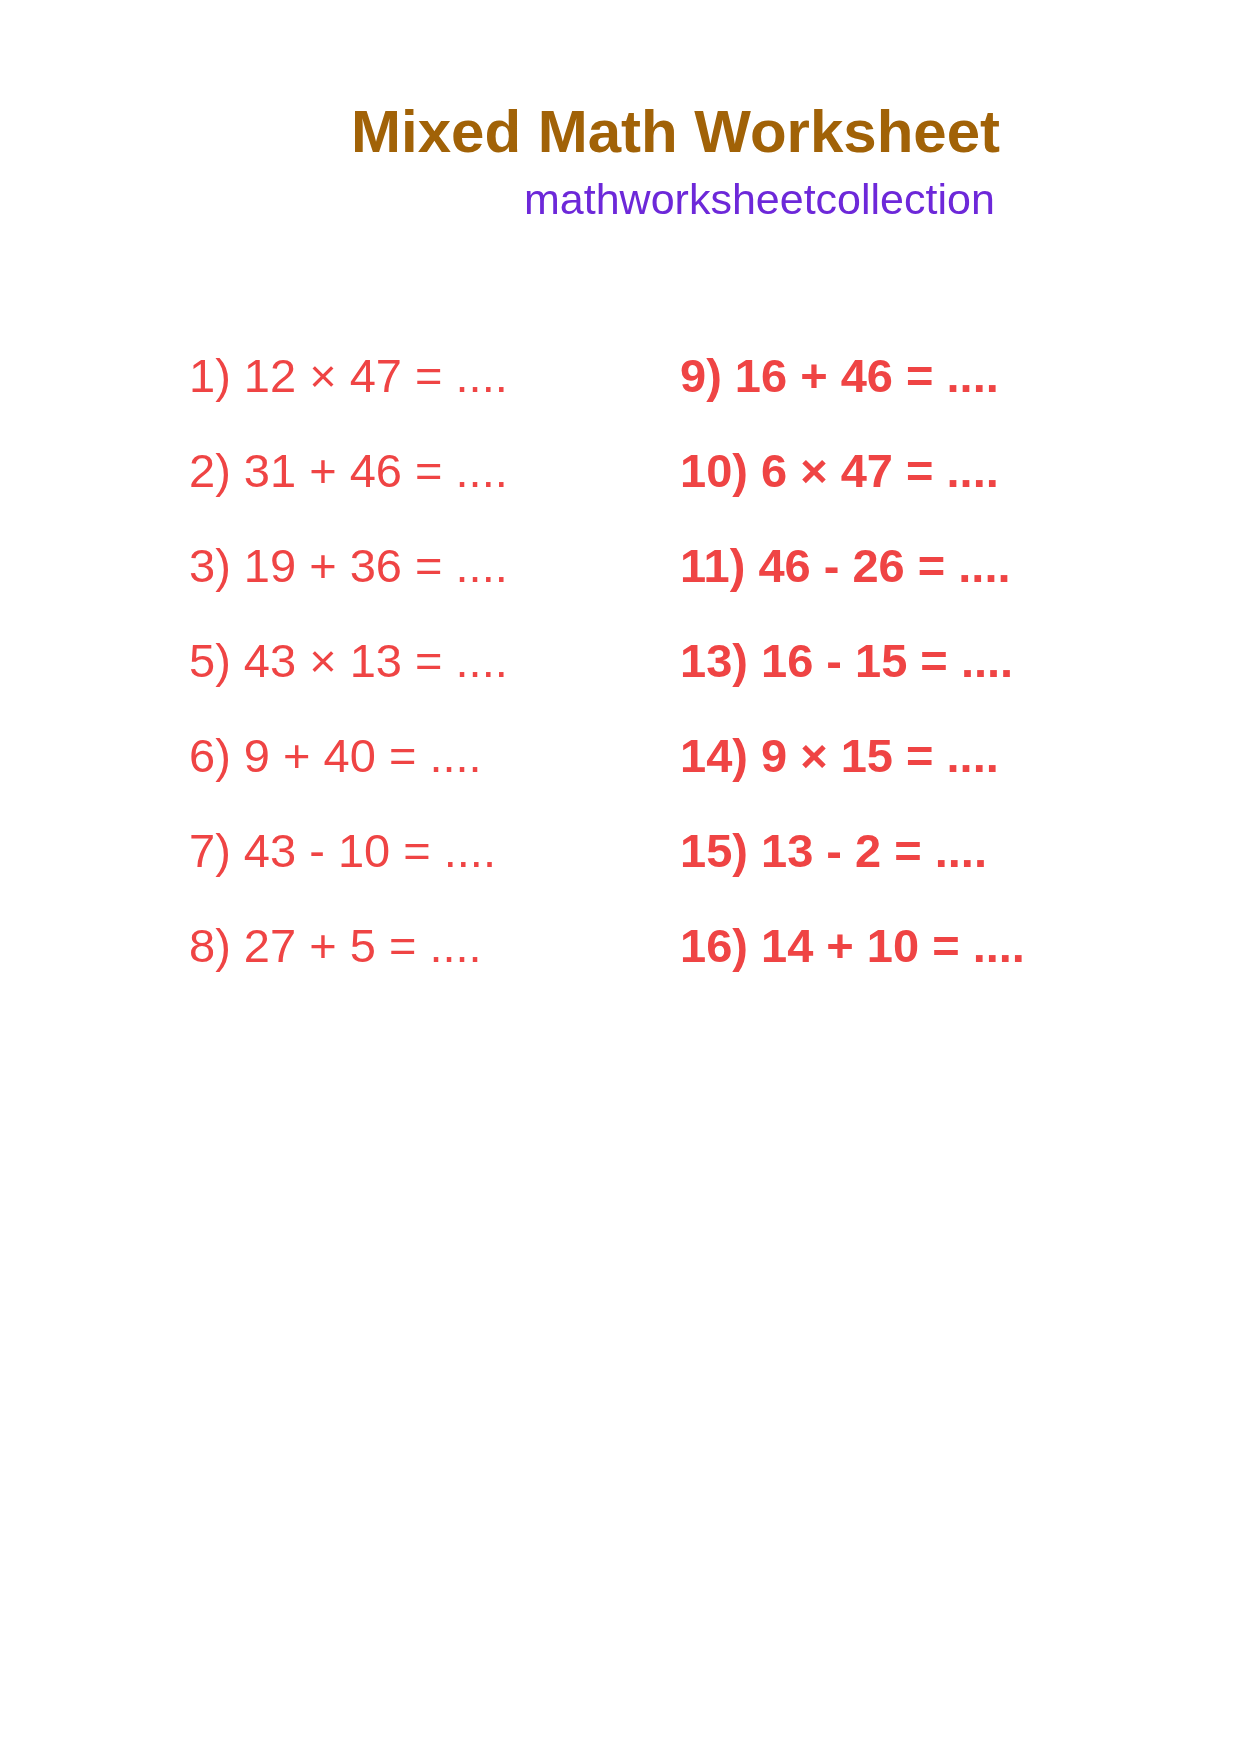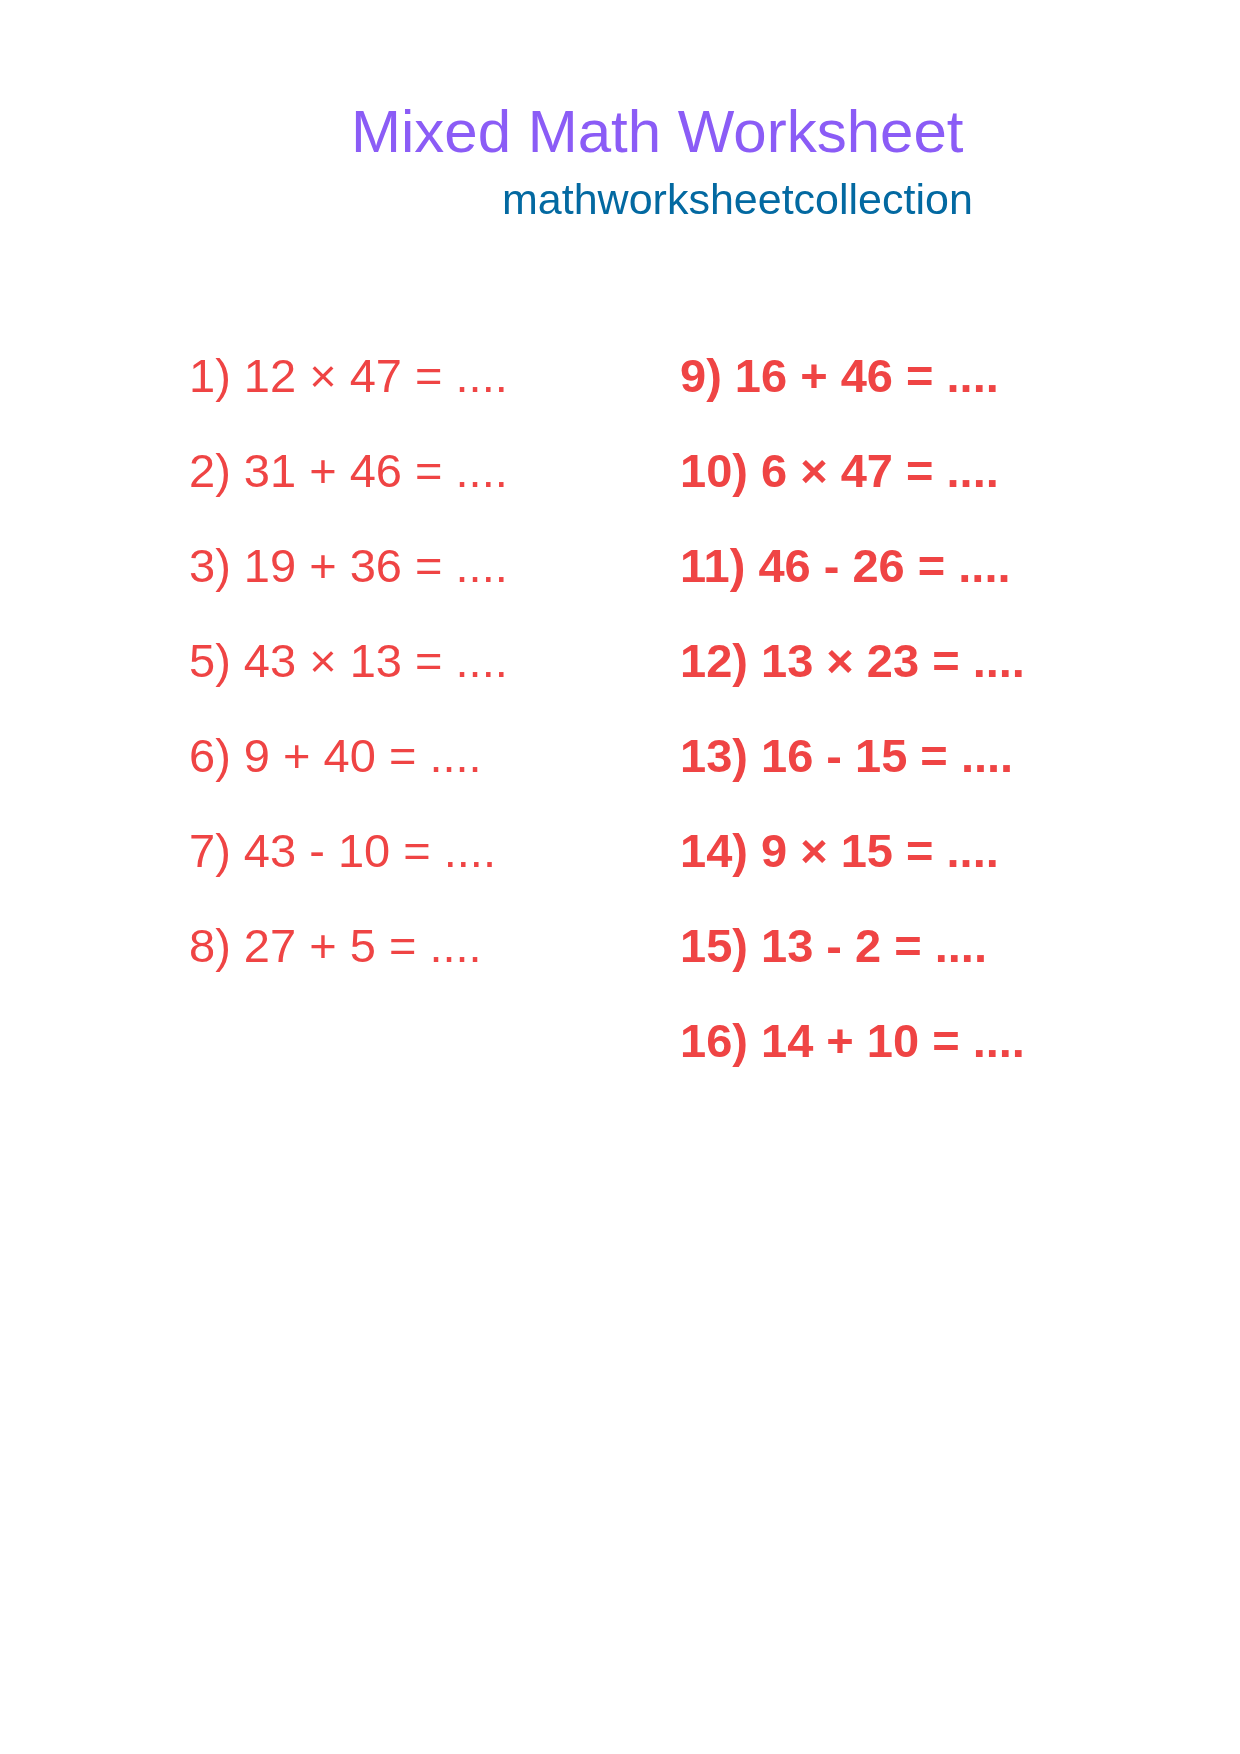--- a/index.html
+++ b/index.html
@@ -14,30 +14,31 @@
     background: #ffffff;
     font-family: "Liberation Sans", sans-serif;
     overflow: hidden;
   }
   .title {
     position: absolute;
     left: 351px;
     top: 97px;
     font-size: 60px;
     line-height: 1.15;
-    color: #8b5cf6;
+    color: #a16207;
     white-space: nowrap;
+    font-weight: bold;
   }
   .subtitle {
     position: absolute;
-    left: 502px;
+    left: 524px;
     top: 175px;
     font-size: 43px;
     line-height: 1.15;
-    color: #0369a1;
+    color: #6d28d9;
     white-space: nowrap;
   }
   .col {
     position: absolute;
     top: 328px;
     font-size: 47px;
     color: #ef4444;
   }
   .col-left  { left: 189px; }
   .col-right { left: 680px; font-weight: bold; }
@@ -63,20 +64,19 @@
     <div class="problem">5) 43 × 13 = ....</div>
     <div class="problem">6) 9 + 40 = ....</div>
     <div class="problem">7) 43 - 10 = ....</div>
     <div class="problem">8) 27 + 5 = ....</div>
   </div>
 
   <div class="col col-right">
     <div class="problem">9) 16 + 46 = ....</div>
     <div class="problem">10) 6 × 47 = ....</div>
     <div class="problem">11) 46 - 26 = ....</div>
-    <div class="problem">12) 13 × 23 = ....</div>
     <div class="problem">13) 16 - 15 = ....</div>
     <div class="problem">14) 9 × 15 = ....</div>
     <div class="problem">15) 13 - 2 = ....</div>
     <div class="problem">16) 14 + 10 = ....</div>
   </div>
 
 </div>
 
 </body></html>

